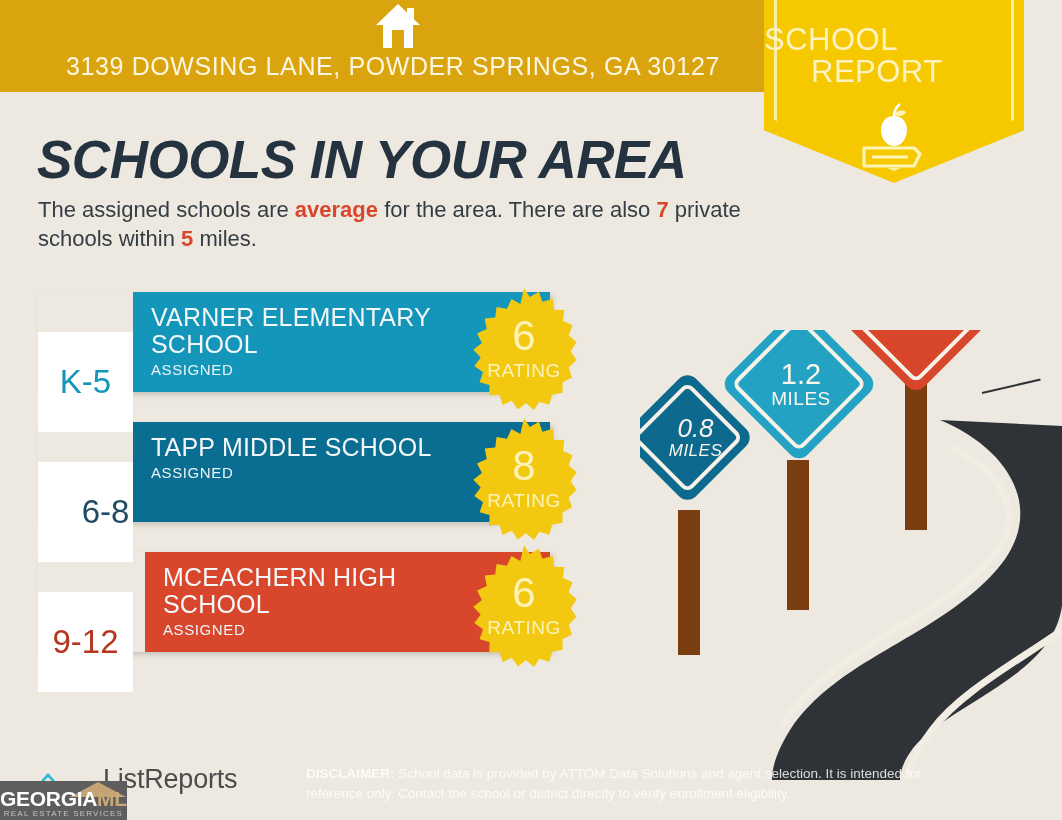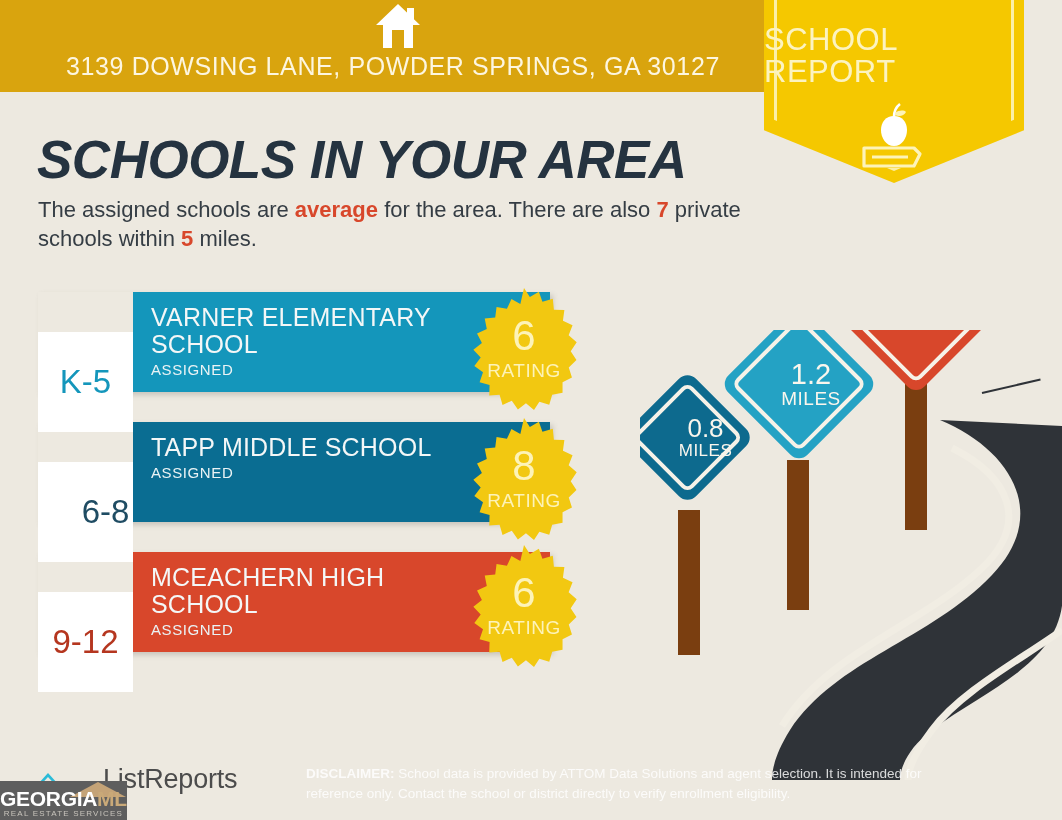--- a/index.html
+++ b/index.html
@@ -60,21 +60,21 @@
     position: absolute; left: 764px; top: 24px;
     width: 260px;
     text-align: left;
     color: #FCF3C0;
     font-size: 31px;
     line-height: 32px;
     font-weight: 400;
     letter-spacing: 0.5px;
     z-index: 7;
   }
-  .badge-title .line2 { display: block; }
+  .badge-title .line2 { display: block; padding-left: 47px; }
   .badge-icons {
     position: absolute; left: 764px; top: 98px;
     width: 260px; height: 72px;
     z-index: 7;
     display: flex; justify-content: center;
   }
 
   
   .page-title {
     position: absolute; left: 37px; top: 129px;
@@ -132,21 +132,21 @@
     letter-spacing: 0.6px;
     margin-top: 3px;
     color: #EAF3F5;
   }
 
   .row1 { top: 292px; }
   .row2 { top: 422px; }
   .row3 { top: 552px; }
   .row1 .info-box { background: #1496BB; }
   .row2 .info-box { background: #0A6D92; }
-  .row3 .info-box { background: #D8472B; }
+  .row3 .info-box { background: #D8472B; margin-left: 12px; }
   .row1 .grade-box { color: #1496BB; }
   .row2 .grade-box { color: #1F4C63; padding-left: 40px; }
   .row3 .grade-box { color: #B5361F; }
 
   
   .rating-badge {
     position: absolute;
     width: 122px; height: 122px;
     z-index: 4;
     display: flex; flex-direction: column;
@@ -208,28 +208,28 @@
     color: #FAF6ED;
     text-align: center;
     pointer-events: none;
   }
   .sign-dist { font-size: 30px; line-height: 32px; font-weight: 400; }
   .sign-unit { font-size: 21px; line-height: 22px; letter-spacing: 0.5px; }
 
   
   .signA .sign-post { left: 38px; top: 180px; height: 145px; }
   .signA .sign-diamond { left: 0px; top: 60px; width: 95px; height: 95px; background: #0D6A8E; }
-  .signA .sign-text { left: 18px; top: 60px; width: 95px; height: 95px; }
+  .signA .sign-text { left: 8px; top: 60px; width: 95px; height: 95px; font-style: italic; }
   .signA .sign-dist { font-size: 26px; line-height: 27px; }
   .signA .sign-unit { font-size: 17px; line-height: 18px; }
 
   
   .signB .sign-post { left: 147px; top: 130px; height: 150px; }
   .signB .sign-diamond { left: 103px; top: -2px; width: 112px; height: 112px; background: #24A2C4; }
-  .signB .sign-text { left: 115px; top: -2px; width: 112px; height: 112px; }
+  .signB .sign-text { left: 105px; top: -2px; width: 112px; height: 112px; }
   .signB .sign-dist { font-size: 29px; line-height: 30px; }
   .signB .sign-unit { font-size: 19px; line-height: 20px; }
 
   
   .signC .sign-post { left: 265px; top: 30px; height: 170px; }
   .signC .sign-diamond { left: 206px; top: -104px; width: 140px; height: 140px; background: #D8472B; }
   .signC .sign-text { left: 206px; top: -104px; width: 140px; height: 140px; }
   .sign-wire {
     position: absolute; left: 342px; top: 62px;
     width: 60px; height: 2px;

